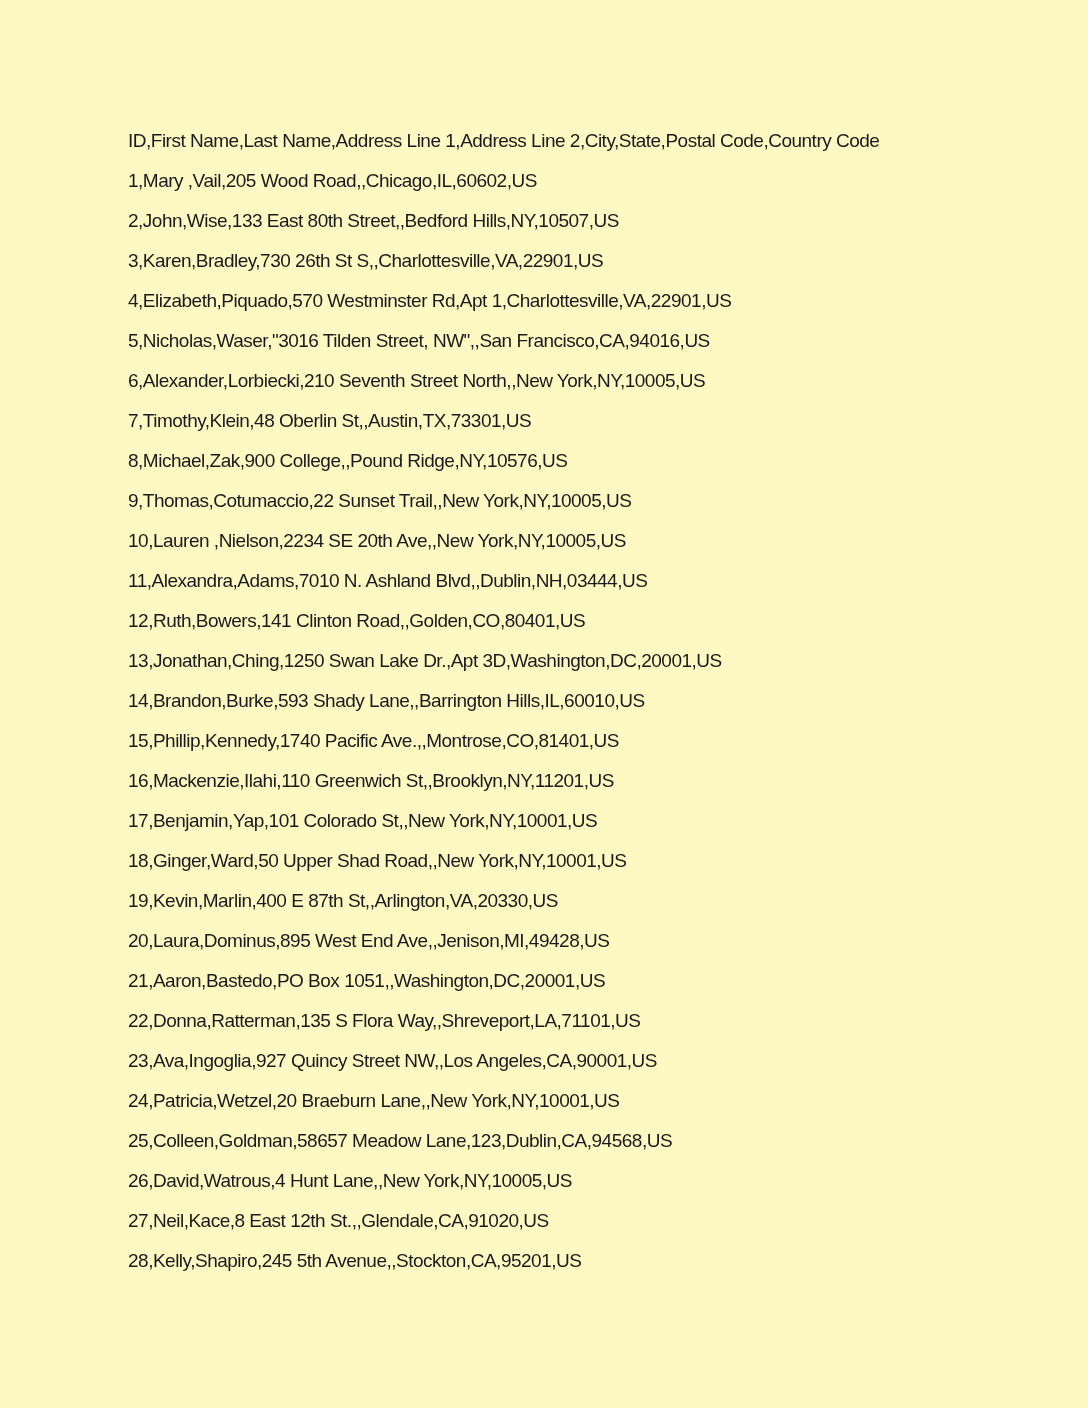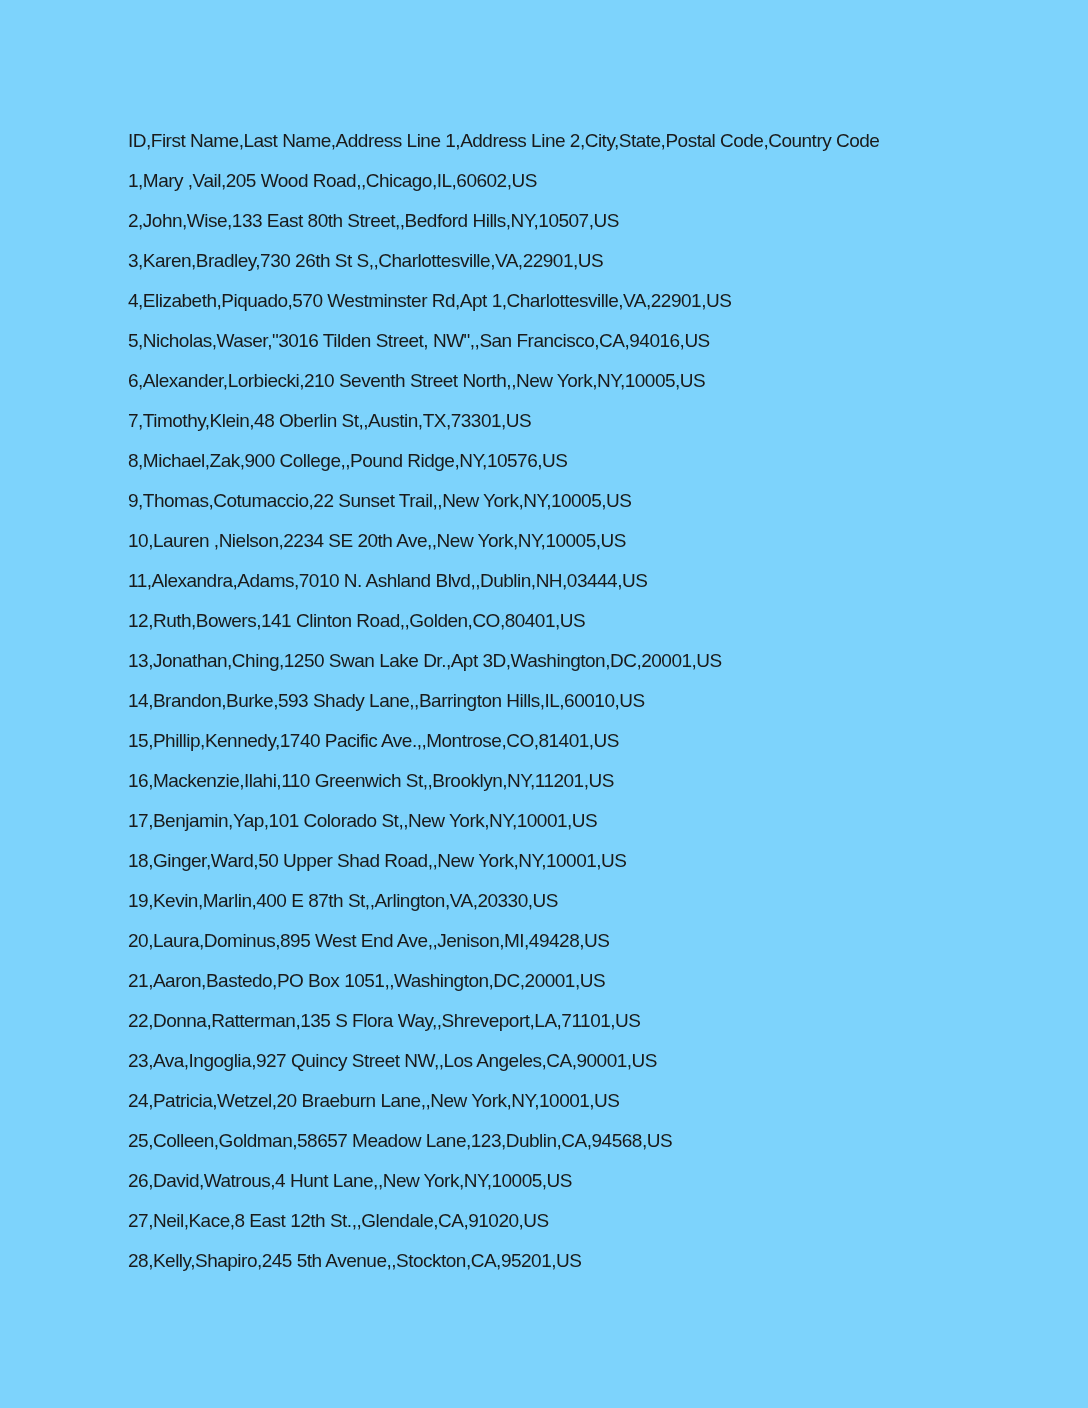--- a/index.html
+++ b/index.html
@@ -10,21 +10,21 @@
     width: 1088px;
     height: 1408px;
     background: #ffffff;
     font-family: "Liberation Sans", sans-serif;
     position: relative;
     overflow: hidden;
   }
   .page {
     position: absolute;
     inset: 0;
-    background: #7dd3fc;
+    background: #fef9c3;
   }
   .csv-text {
     position: absolute;
     left: 128px;
     top: 121px;
     right: 60px;
     font-size: 19px;
     letter-spacing: -0.5px;
     color: #1a1a1a;
     white-space: pre;

